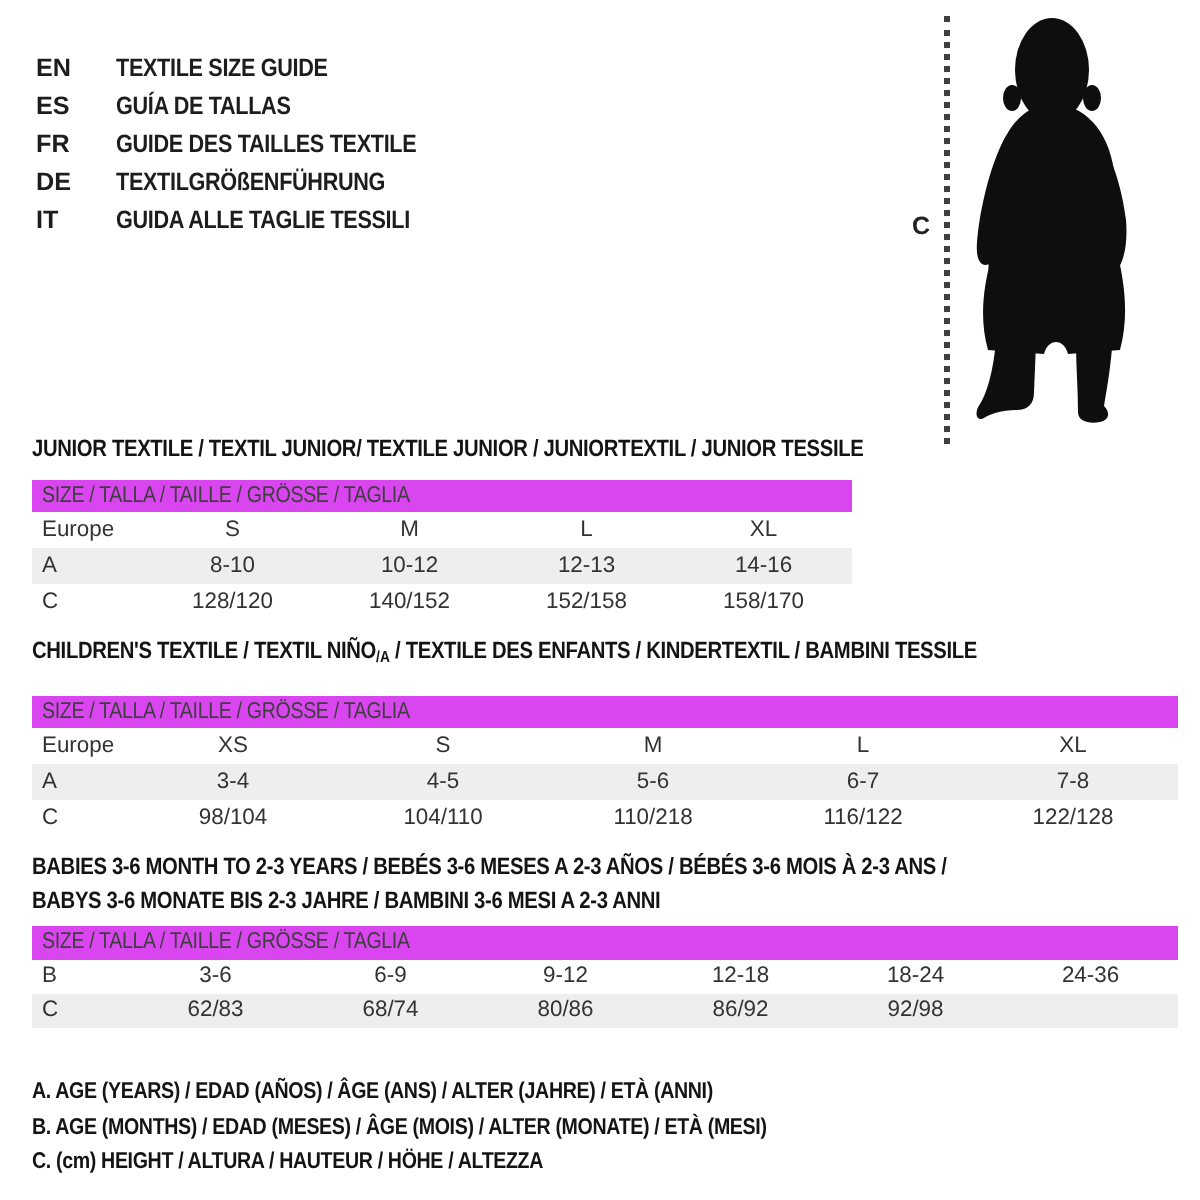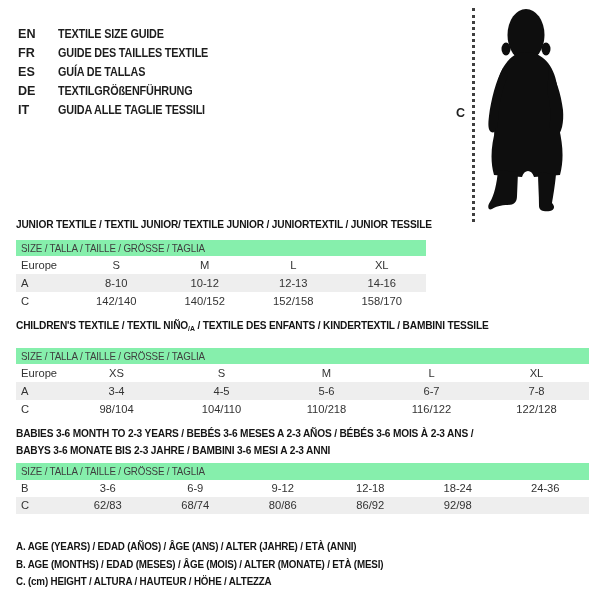--- a/index.html
+++ b/index.html
@@ -18,21 +18,21 @@
   
   .figure-label { position:absolute; left:456px; top:106px; font-weight:bold; font-size:12.5px; color:#222; }
   .dotted-line { position:absolute; left:472px; top:8px; height:214px; width:0; border-left:3px dotted #3f3f3f; }
   .baby-svg { position:absolute; left:486px; top:8px; }
 
   
   .sec-title { position:absolute; left:16px; font-weight:bold; font-size:11.8px; color:#141414; line-height:14px; white-space:nowrap; }
 
   
   .tbl { position:absolute; left:16px; font-size:11.2px; color:#333; }
-  .tbl-head { background:#86efac; color:#3e3e3e; height:16px; line-height:16px; padding-left:5px; font-size:11.4px; }
+  .tbl-head { background:#d946ef; color:#3e3e3e; height:16px; line-height:16px; padding-left:5px; font-size:11.4px; }
   .tbl-row { display:grid; height:18px; line-height:18px; align-items:center; }
   .cols5 { grid-template-columns:56px 1fr 1fr 1fr 1fr; }
   .cols6 { grid-template-columns:48px 1fr 1fr 1fr 1fr 1fr; }
   .cols7 { grid-template-columns:48px 1fr 1fr 1fr 1fr 1fr 1fr; }
   .cell { text-align:center; }
   .lbl { text-align:left; padding-left:5px; }
   .stripe { background:#eeeeee; }
   .rh17 .tbl-row { height:17px; line-height:17px; }
 
   
@@ -41,22 +41,22 @@
 
   .sub { font-size:8px; vertical-align:-2px; letter-spacing:0; }
 </style>
 </head>
 <body>
 
 <div class="page">
 
   <div class="lang-list">
     <div class="lang-row"><span class="lang-code">EN</span><span class="cond">TEXTILE SIZE GUIDE</span></div>
+    <div class="lang-row"><span class="lang-code">ES</span><span class="cond">GUÍA DE TALLAS</span></div>
     <div class="lang-row"><span class="lang-code">FR</span><span class="cond">GUIDE DES TAILLES TEXTILE</span></div>
-    <div class="lang-row"><span class="lang-code">ES</span><span class="cond">GUÍA DE TALLAS</span></div>
     <div class="lang-row"><span class="lang-code">DE</span><span class="cond">TEXTILGRÖßENFÜHRUNG</span></div>
     <div class="lang-row"><span class="lang-code">IT</span><span class="cond">GUIDA ALLE TAGLIE TESSILI</span></div>
   </div>
 
   <span class="figure-label">C</span>
   <div class="dotted-line"></div>
   <svg class="baby-svg" viewBox="0 0 90 208" width="90" height="208" aria-hidden="true">
     <g fill="#0e0e0e">
       <ellipse cx="40" cy="27" rx="18.5" ry="26"></ellipse>
       <ellipse cx="20" cy="41" rx="4.5" ry="6.5"></ellipse>
@@ -82,21 +82,21 @@
     </div>
     <div class="tbl-row cols5 stripe">
       <span class="cell lbl">A</span>
       <span class="cell">8-10</span>
       <span class="cell">10-12</span>
       <span class="cell">12-13</span>
       <span class="cell">14-16</span>
     </div>
     <div class="tbl-row cols5">
       <span class="cell lbl">C</span>
-      <span class="cell">142/140</span>
+      <span class="cell">128/120</span>
       <span class="cell">140/152</span>
       <span class="cell">152/158</span>
       <span class="cell">158/170</span>
     </div>
   </div>
 
   <div class="sec-title" style="top:318px;">
     <span class="cond"><span>CHILDREN'S TEXTILE / TEXTIL NIÑO</span><span class="sub">/A</span><span> / TEXTILE DES ENFANTS / KINDERTEXTIL / BAMBINI TESSILE</span></span>
   </div>
   <div class="tbl" style="top:348px;width:573px;">

